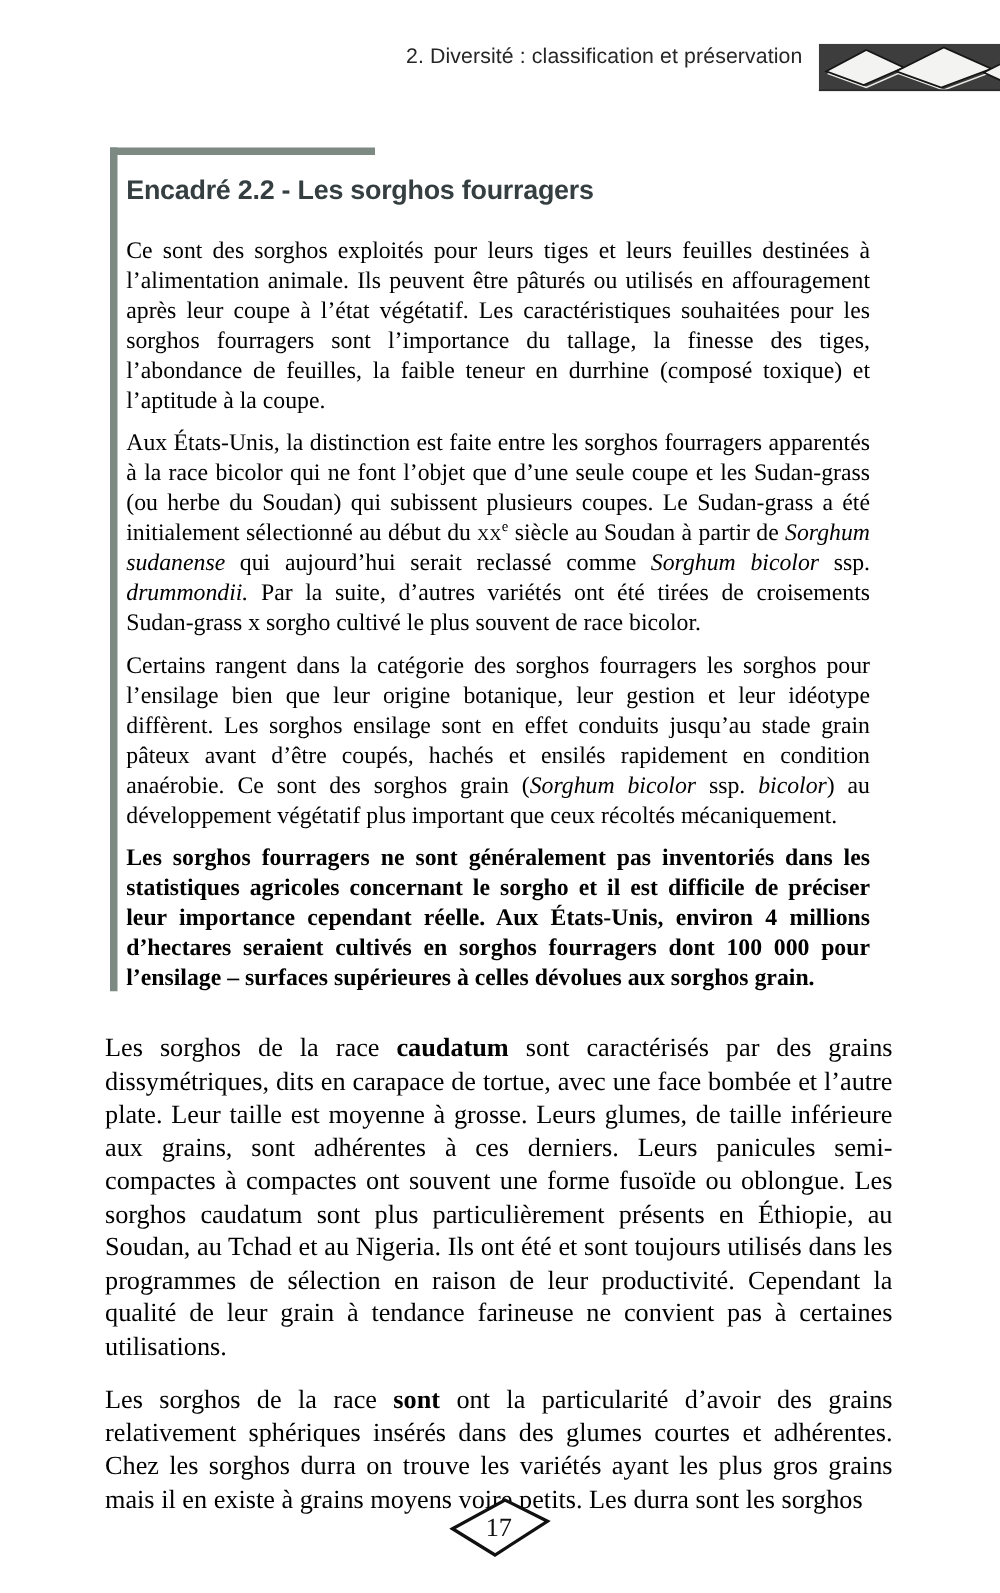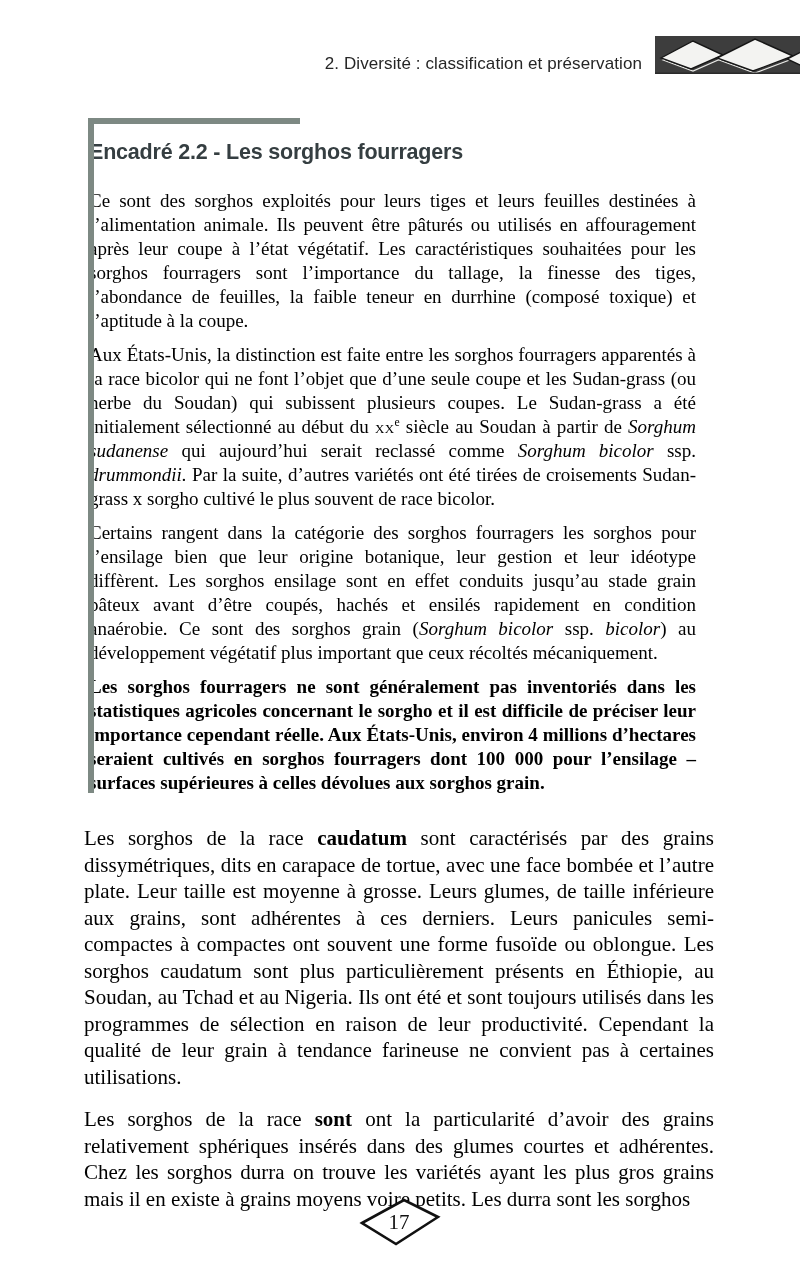--- a/index.html
+++ b/index.html
@@ -15,21 +15,21 @@
     overflow: hidden;
     font-family: "Liberation Serif", serif;
     color: #000;
   }
 
   
   .page-header {
     margin-top: 35px;
     height: 39px;
     display: flex;
-    align-items: flex-end;
+    align-items: flex-start;
     justify-content: flex-end;
   }
   .header-title {
     font-family: "Liberation Sans", sans-serif;
     font-size: 17px;
     color: #262626;
     margin-right: 13px;
     letter-spacing: 0.1px;
     white-space: nowrap;
   }
@@ -39,21 +39,21 @@
     flex: none;
     display: block;
   }
 
   
   .encadre {
     position: relative;
     margin: 44px 88px 0 88px;
     width: 624px;
     box-sizing: border-box;
-    padding: 16px 0 0 1px;
+    padding: 16px 0 0 13px;
   }
   .bar-top {
     position: absolute;
     top: 0; left: 0;
     width: 212px; height: 6px;
     background: #7d8983;
   }
   .bar-left {
     position: absolute;
     top: 0; left: 0;

